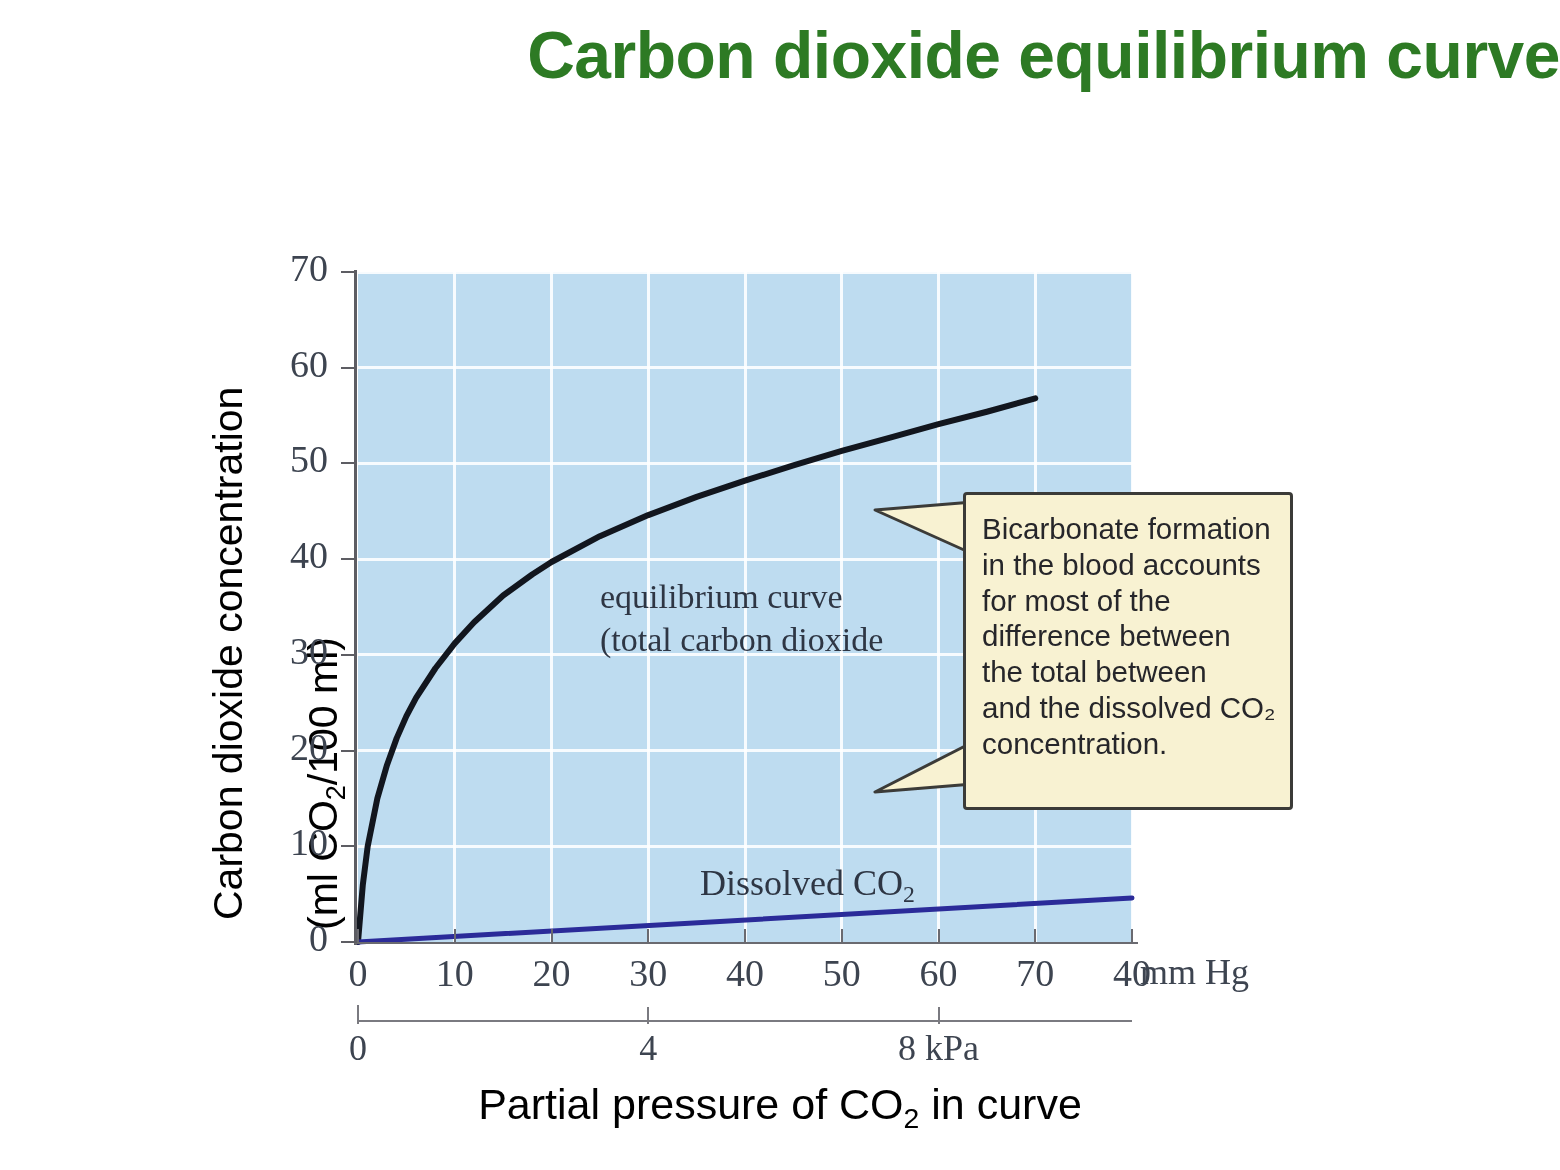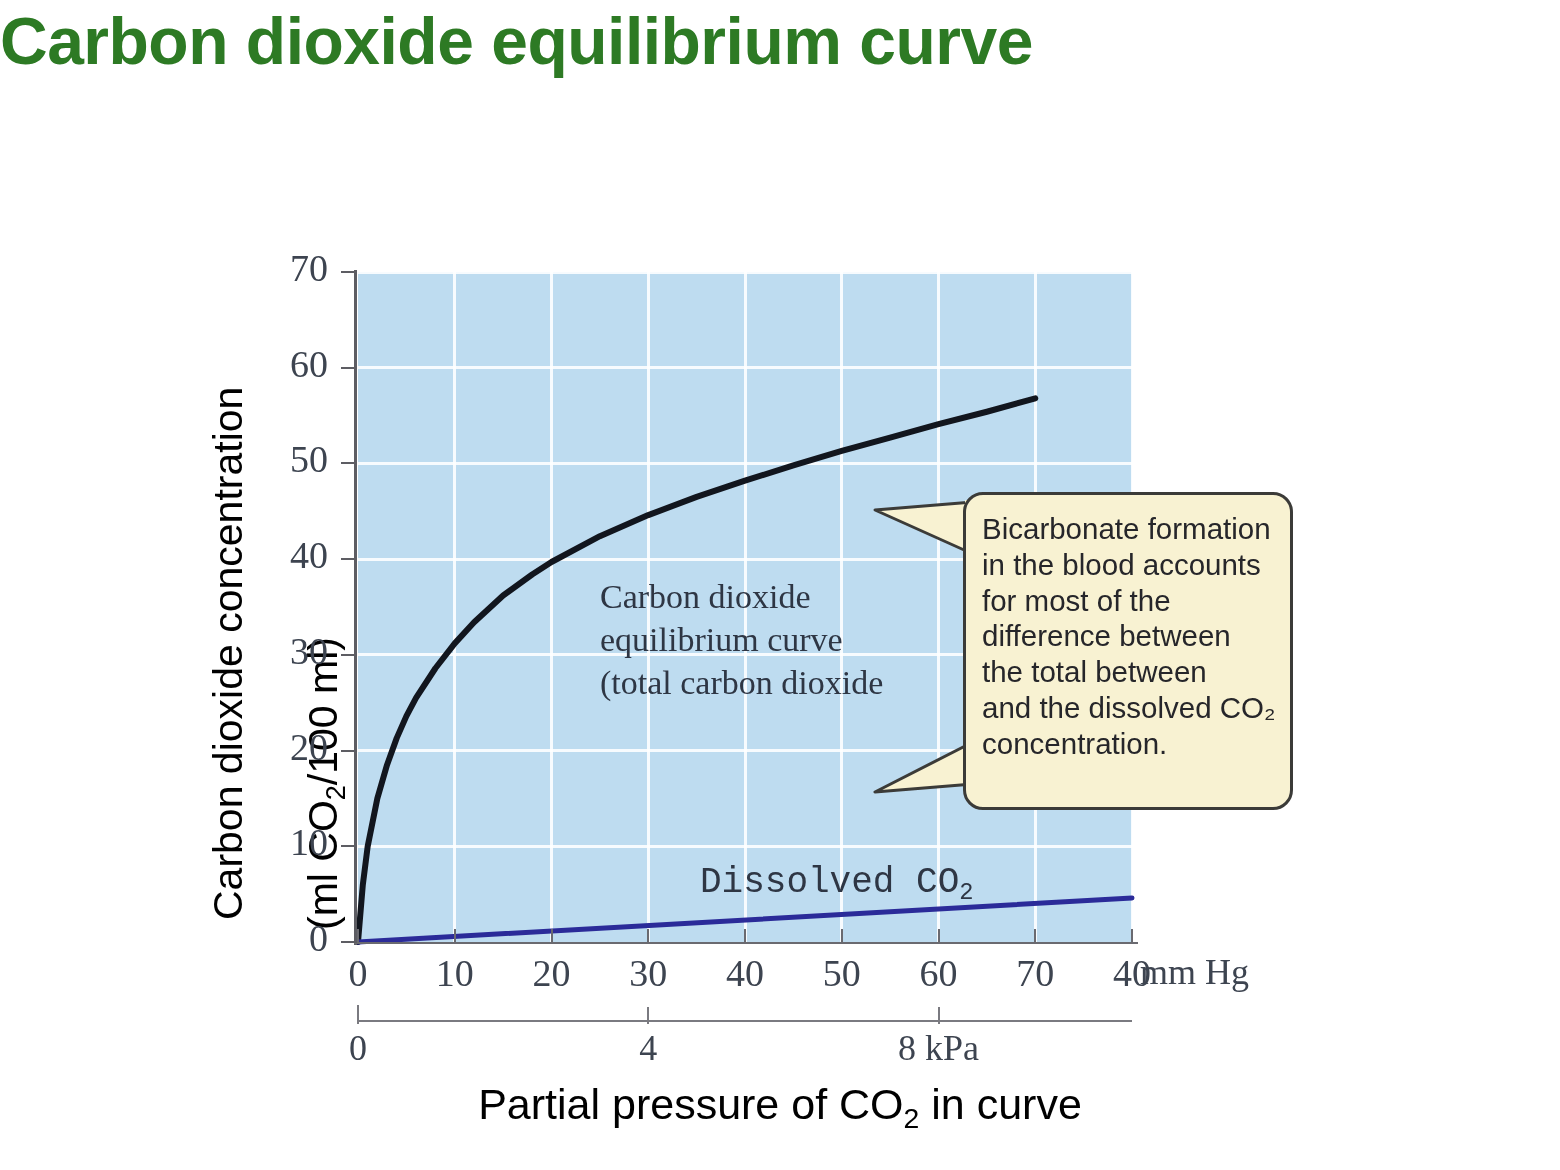--- a/index.html
+++ b/index.html
@@ -3,22 +3,22 @@
 <meta charset="utf-8">
 <style>
   html,body{margin:0;padding:0;}
   body{
     width:1560px;height:1170px;background:#ffffff;
     font-family:"Liberation Sans",sans-serif;
     overflow:hidden;position:relative;
   }
   
   #title{
-    position:absolute;left:0;top:6px;width:1560px;
-    text-align:left;
+    position:absolute;left:0;top:20px;width:1560px;
+    text-align:right;
     font-family:"Liberation Sans",sans-serif;
     font-weight:bold;
     font-size:66px;
     line-height:1.08;
     color:#2d7a24;
     letter-spacing:-0.5px;
   }
   #title .ln{display:block;}
   
   #figure{position:absolute;left:0;top:0;width:1560px;height:1170px;}
@@ -71,31 +71,31 @@
     white-space:nowrap;
   }
   
   #curvelabel{
     position:absolute;left:600px;top:575px;
     font-family:"Liberation Serif",serif;font-size:34px;line-height:1.27;
     color:#2e3644;white-space:nowrap;
   }
   #dissolvedlabel{
     position:absolute;left:700px;top:862px;
-    font-family:Liberation Mono, monospace;font-size:36px;
+    font-family:Liberation Serif, serif;font-size:36px;
     color:#2e3644;white-space:nowrap;
   }
   
   #callout{
     position:absolute;left:963px;top:492px;width:330px;height:318px;
   }
   #calloutbox{
     position:absolute;left:0;top:0;width:330px;height:318px;
     box-sizing:border-box;
-    background:#f8f2d2;border:3px solid #3b3b38;border-radius:20px;
+    background:#f8f2d2;border:3px solid #3b3b38;border-radius:4px;
     padding:16px 14px 10px 16px;
     font-family:"Liberation Sans",sans-serif;
     font-size:29.5px;line-height:1.215;color:#26262a;
   }
   #callouttails{position:absolute;left:-90px;top:0;width:100px;height:318px;overflow:visible;}
   
   #xtitle{
     position:absolute;left:0;top:1080px;width:1560px;text-align:center;
     font-family:"Liberation Sans",sans-serif;font-size:43px;color:#000;
   }
@@ -182,21 +182,20 @@
   <div id="kpagroup">
       <div class="kpatick endl" style="left: 357px;"></div>
       <div class="kpalabel" style="left: 278px;">0</div>
       <div class="kpatick" style="left: 647.274px;"></div>
       <div class="kpalabel" style="left: 568.274px;">4</div>
       <div class="kpatick" style="left: 937.548px;"></div>
       <div class="kpalabel" style="left: 858.548px;">8 kPa</div>
     </div>
 
   <div id="curvelabel">
-      <div>Carbon dioxide</div>
       <div>equilibrium curve</div>
       <div>(total carbon dioxide</div>
     </div>
   <div id="dissolvedlabel"><span>Dissolved CO</span><span class="sub">2</span></div>
 
   <div id="callout">
     <svg id="callouttails" viewBox="0 0 100 318">
       <polygon points="100,10 2,18 100,62" fill="#f8f2d2" stroke="#3b3b38" stroke-width="3" stroke-linejoin="round"></polygon>
       <polygon points="100,250 2,300 100,292" fill="#f8f2d2" stroke="#3b3b38" stroke-width="3" stroke-linejoin="round"></polygon>
       <rect x="92" y="8" width="14" height="60" fill="#f8f2d2"></rect>

